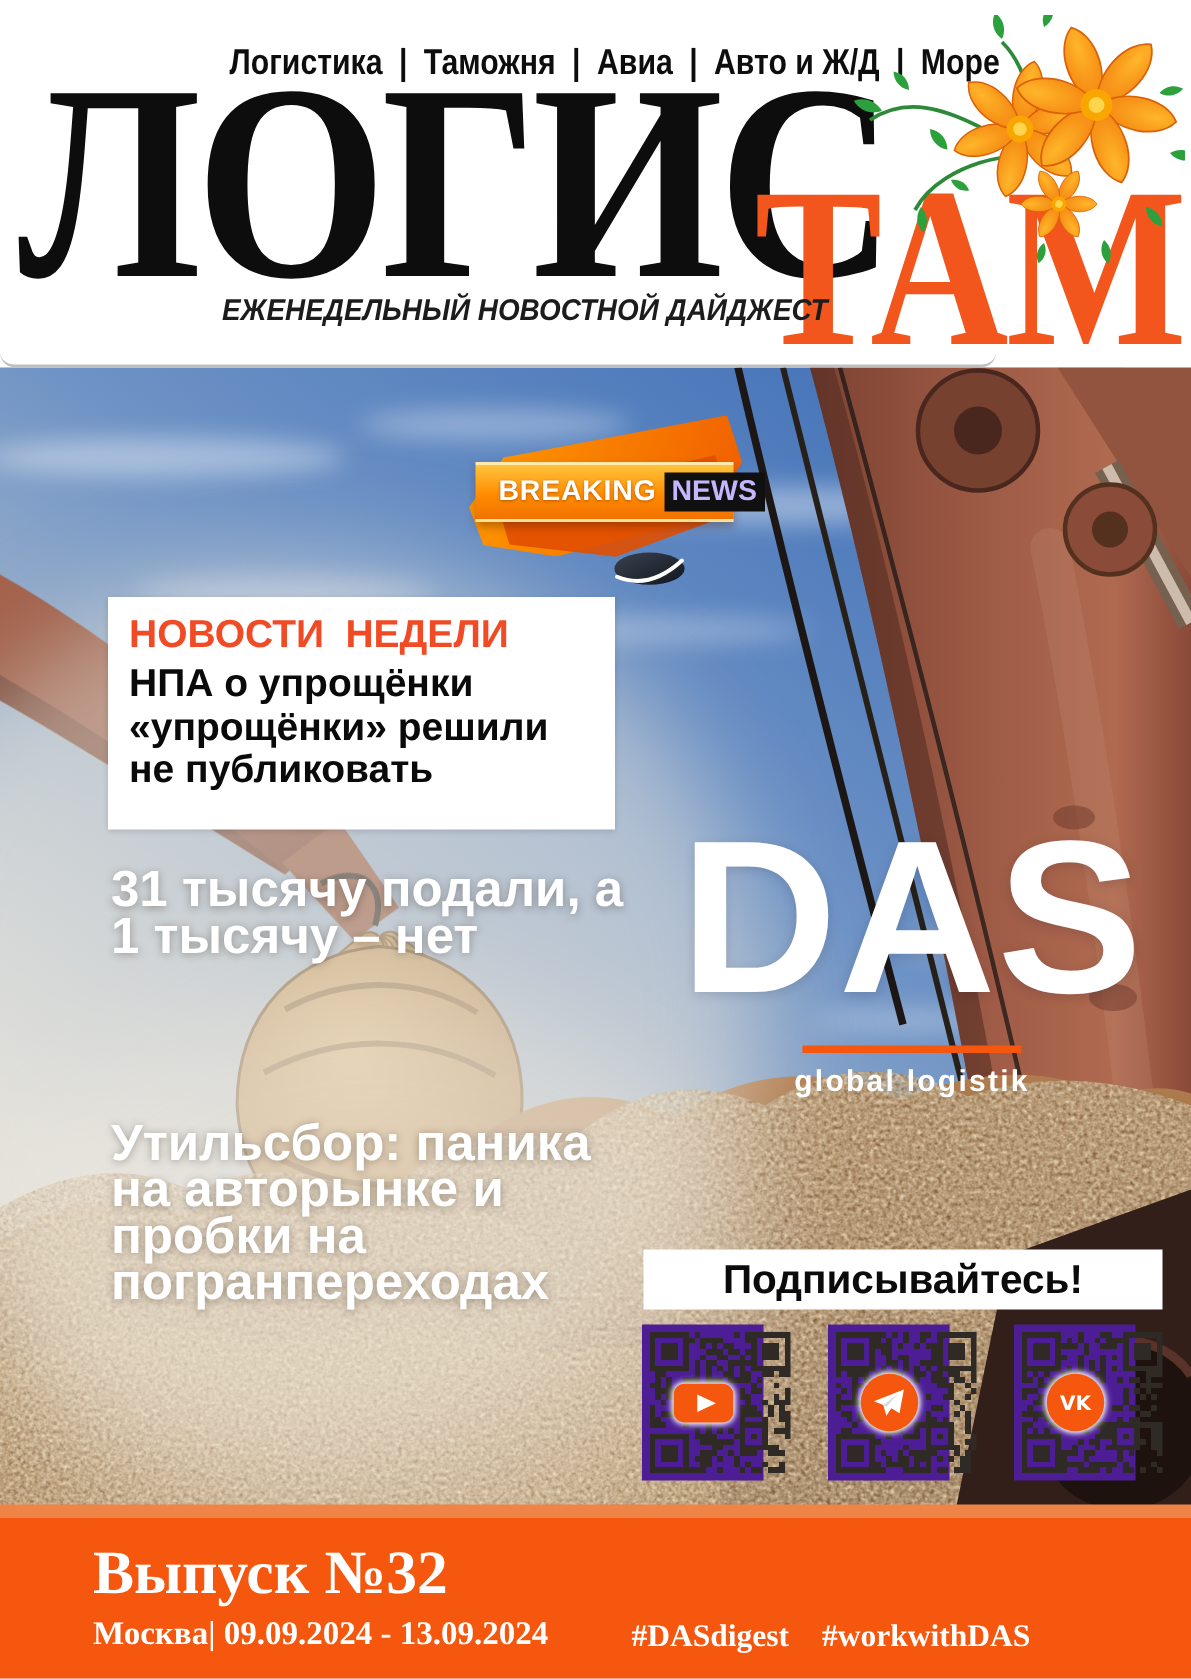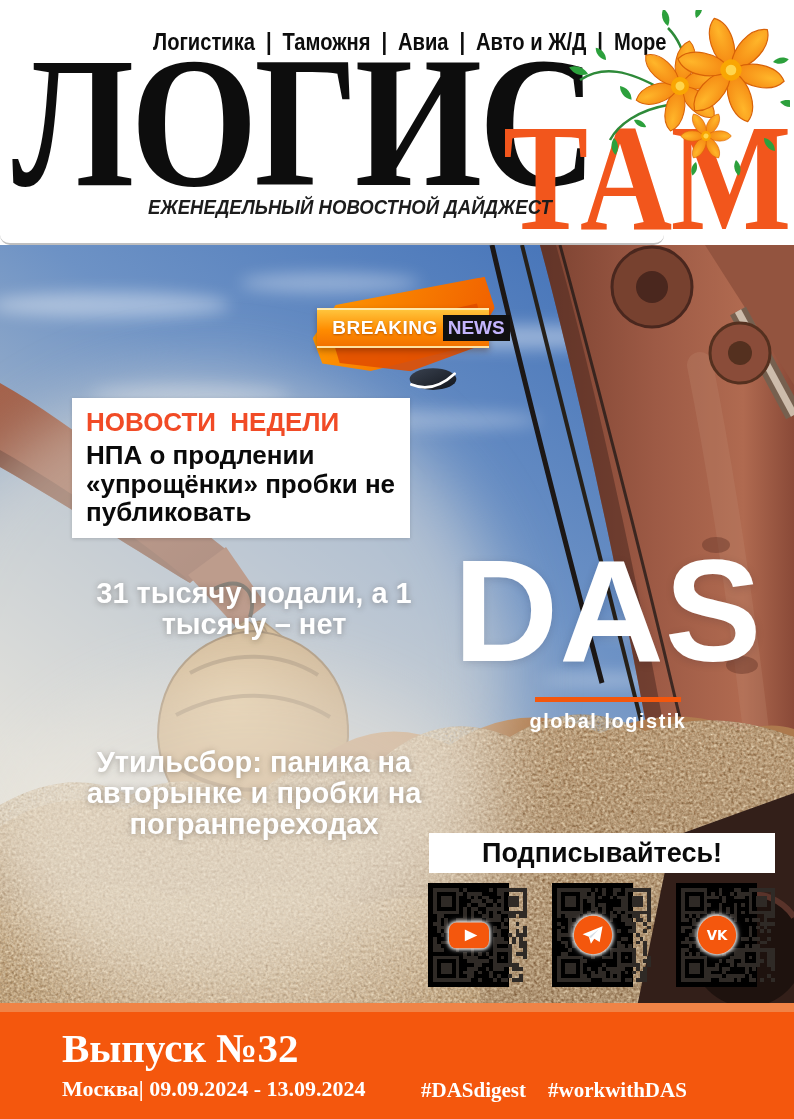--- a/index.html
+++ b/index.html
@@ -30,37 +30,37 @@
   .r2{left:2px;right:-2px;top:10px;bottom:8px;background:#e14f00;opacity:.9;transform:rotate(4deg);
       clip-path:polygon(6% 60%,92% 8%,100% 55%,55% 96%,12% 92%);}
   .banner{position:absolute;left:-3px;right:-3px;top:26px;height:36px;display:flex;align-items:center;justify-content:center;gap:5px;
       background:linear-gradient(180deg,#ffc43c,#ff8c00 55%,#f27200);
       border-top:2px solid #ffe9ad;border-bottom:2px solid #ffe2a0;box-shadow:0 3px 6px rgba(60,20,0,.35);}
   .banner .b1{font-size:19px;font-weight:800;color:#fff;letter-spacing:.5px;text-shadow:0 1px 2px rgba(120,40,0,.5);padding-left:36px;}
   .banner .b2{font-size:19px;font-weight:800;color:#c4b5fd;background:#101010;padding:2px 5px;}
   .globe{position:absolute;left:52%;bottom:-12px;width:54px;height:28px;}
   
   .newsbox{position:absolute;left:72px;top:153px;width:338px;box-sizing:border-box;background:#fff;
-      padding:9px 14px 11px;z-index:5;box-shadow:0 1px 4px rgba(0,0,0,.15);}
+      padding:9px 14px 26px;z-index:5;box-shadow:0 1px 4px rgba(0,0,0,.15);}
   .newsbox .label{font-size:26px;font-weight:bold;color:var(--news-label,#F14B26);word-spacing:7px;margin-bottom:3px;}
   .newsbox .head{font-size:26px;font-weight:bold;line-height:1.1;color:#0a0a0a;}
   
-  .headline{position:absolute;left:74px;width:360px;font-size:29px;font-weight:bold;line-height:31px;color:#fff;
-      text-shadow:0 1px 6px rgba(40,30,20,.35);z-index:4;text-align:center;}
+  .headline{position:absolute;left:74px;width:360px;font-size:34px;font-weight:bold;line-height:31px;color:#fff;
+      text-shadow:0 1px 6px rgba(40,30,20,.35);z-index:4;}
   .h1{top:333px;} .h2{top:415px;} .h3{top:502px;} .h4{top:603px;}
   
   .daslogo{position:absolute;left:447px;top:0;width:322px;text-align:center;color:#fff;z-index:3;}
   .das-word{position:absolute;left:0;width:322px;top:294px;font-size:145px;line-height:1;font-weight:bold;
       letter-spacing:1px;text-shadow:0 2px 8px rgba(20,20,40,.15);}
   .das-line{position:absolute;left:88px;top:452px;width:146px;height:5px;background:var(--accent,#F4570D);}
   .das-tag{position:absolute;left:0;width:322px;top:465px;font-size:20px;font-weight:bold;letter-spacing:1.5px;}
   
   .subscribe{position:absolute;left:429px;top:588px;width:346px;height:40px;background:#fff;z-index:5;
       display:flex;align-items:center;justify-content:center;font-size:27px;font-weight:bold;color:#0b0b0b;}
-  .qr-card{position:absolute;top:638px;width:81px;height:104px;background:#000000;box-sizing:border-box;padding:5px;z-index:5;}
+  .qr-card{position:absolute;top:638px;width:81px;height:104px;background:#4c1d95;box-sizing:border-box;padding:5px;z-index:5;}
   .qr-1{left:428px;} .qr-2{left:552px;} .qr-3{left:676px;}
   .qr-card svg.code{width:94px;height:94px;display:block;}
   .qr-icon{position:absolute;left:50%;top:50%;width:40px;height:40px;transform:translate(-50%,-50%);
       color:var(--accent,#F4570D);}
   .qr-icon svg{width:100%;height:100%;filter:drop-shadow(0 0 2px #fff) drop-shadow(0 0 2px #fff);}
   
   .footer{position:absolute;left:0;top:1012px;width:794px;height:107px;background:var(--accent,#F4570D);z-index:3;
       font-family:"Liberation Serif",serif;color:#fff;}
   .issue{position:absolute;left:62px;top:12px;font-size:41px;font-weight:bold;}
   .meta{position:absolute;left:62px;top:64px;font-size:22px;font-weight:bold;}
@@ -282,21 +282,21 @@
         <span class="b2">NEWS</span>
       </div>
       <svg class="globe" viewBox="0 0 60 30">
         <ellipse cx="30" cy="14" rx="26" ry="12" fill="url(#gg)"></ellipse>
         <path d="M6 20 Q 30 30 54 8" stroke="#fff" stroke-width="3" fill="none" stroke-linecap="round"></path>
       </svg>
     </div>
 
     <div class="newsbox">
       <div class="label">НОВОСТИ НЕДЕЛИ</div>
-      <div class="head">НПА о продлении «упрощёнки» пробки не публиковать</div>
+      <div class="head">НПА о упрощёнки «упрощёнки» решили не публиковать</div>
     </div>
 
     <div class="headline h1">31 тысячу подали, а 1 тысячу – нет</div>
     <div class="headline h3">Утильсбор: паника на авторынке и пробки на погранпереходах</div>
 
     <div class="daslogo">
       <div class="das-word">DAS</div>
       <div class="das-line"></div>
       <div class="das-tag">global logistik</div>
     </div>

